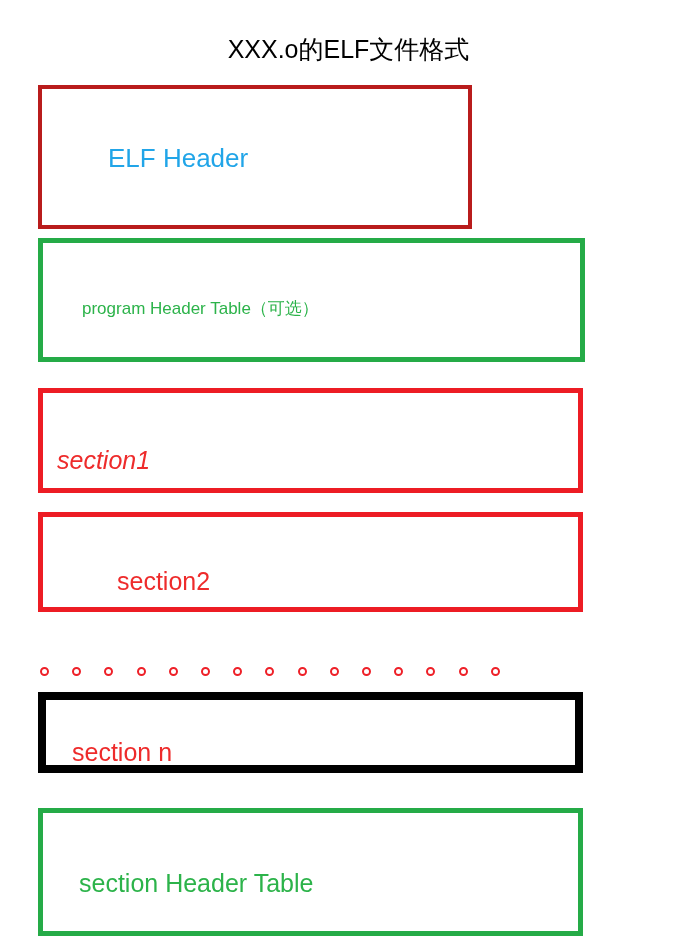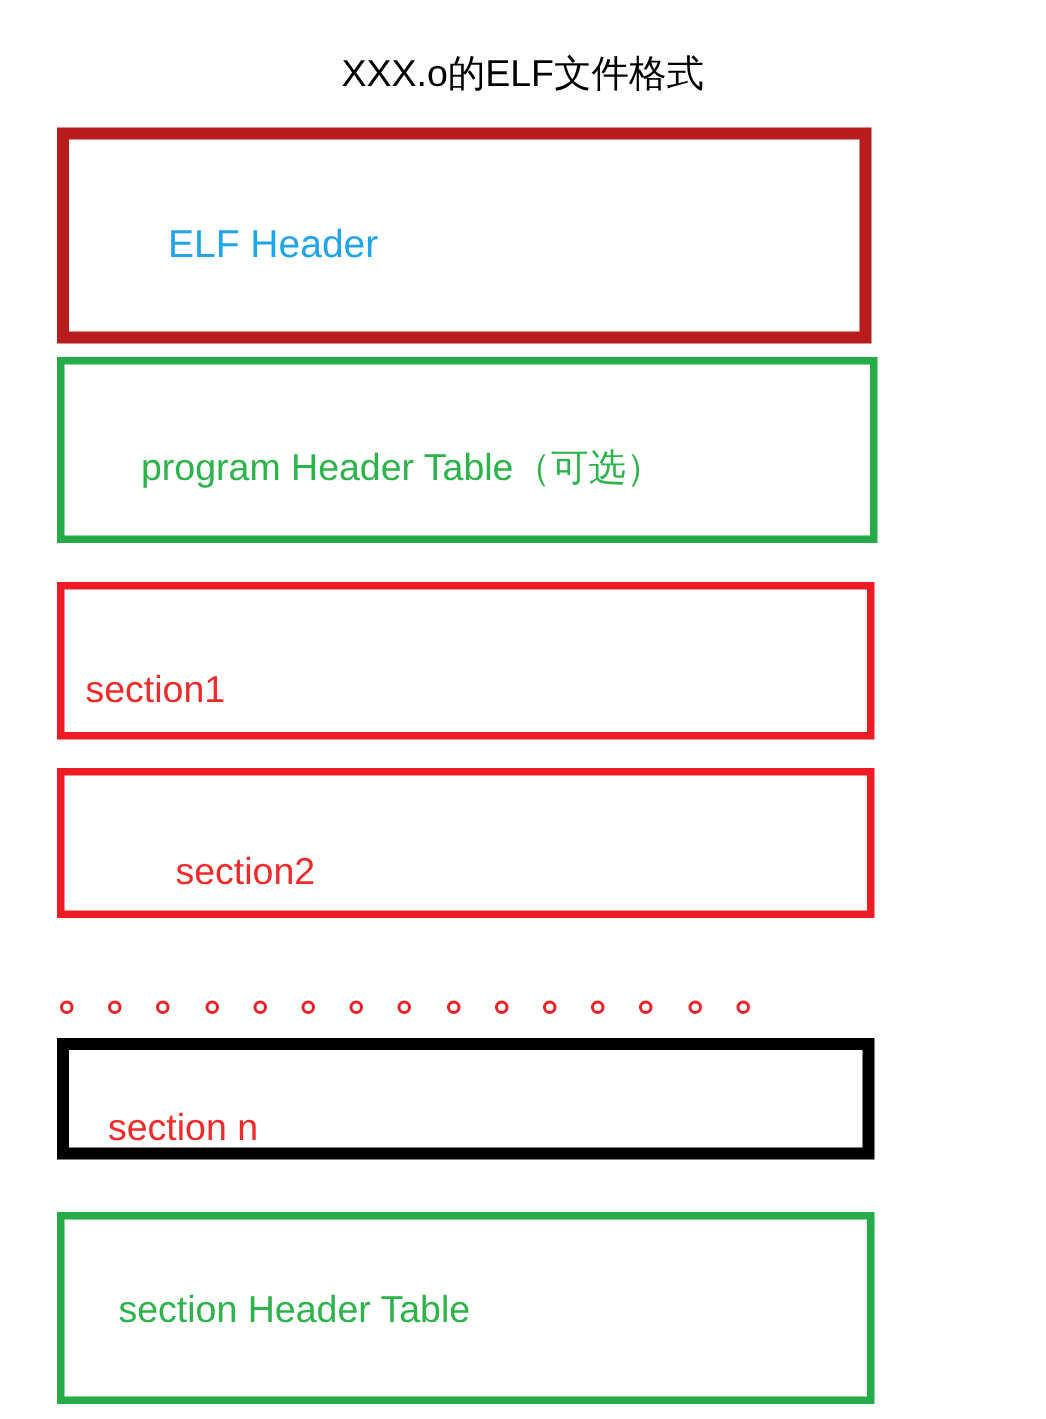--- a/index.html
+++ b/index.html
@@ -47,60 +47,60 @@
   .block .label {
     position: absolute;
     white-space: nowrap;
     line-height: 1;
   }
 
   
   #block-elf-header {
     left: 38px;
     top: 85px;
-    width: 543px;
+    width: 434px;
     height: 144px;
-    border: 8px solid #b91c1c;
+    border: 4px solid #b91c1c;
   }
   #block-elf-header .label {
     left: 66px;
     top: 56px;
     font-size: 26px;
     color: #21a5e8;
   }
 
   
   #block-program-header-table {
     left: 38px;
     top: 238px;
     width: 547px;
     height: 124px;
     border: 5px solid #25ab47;
   }
   #block-program-header-table .label {
     left: 39px;
     top: 57px;
-    font-size: 25px;
+    font-size: 17px;
     color: #2cb34a;
-    margin-left: 12px;
   }
 
   
   #block-section-1 {
     left: 38px;
     top: 388px;
     width: 545px;
     height: 105px;
     border: 5px solid #ed1c24;
   }
   #block-section-1 .label {
     left: 14px;
     top: 55px;
     font-size: 25px;
     color: #ee2b2b;
+    font-style: italic;
   }
 
   
   #block-section-2 {
     left: 38px;
     top: 512px;
     width: 545px;
     height: 100px;
     border: 5px solid #ed1c24;
   }
@@ -149,21 +149,21 @@
   
   #block-section-header-table {
     left: 38px;
     top: 808px;
     width: 545px;
     height: 128px;
     border: 5px solid #25ab47;
   }
   #block-section-header-table .label {
     left: 36px;
-    top: 48px;
+    top: 58px;
     font-size: 25px;
     color: #2cb34a;
   }
 </style>
 </head>
 <body>
 
 <div id="diagram">
 
   <div class="title">XXX.o的ELF文件格式</div>

